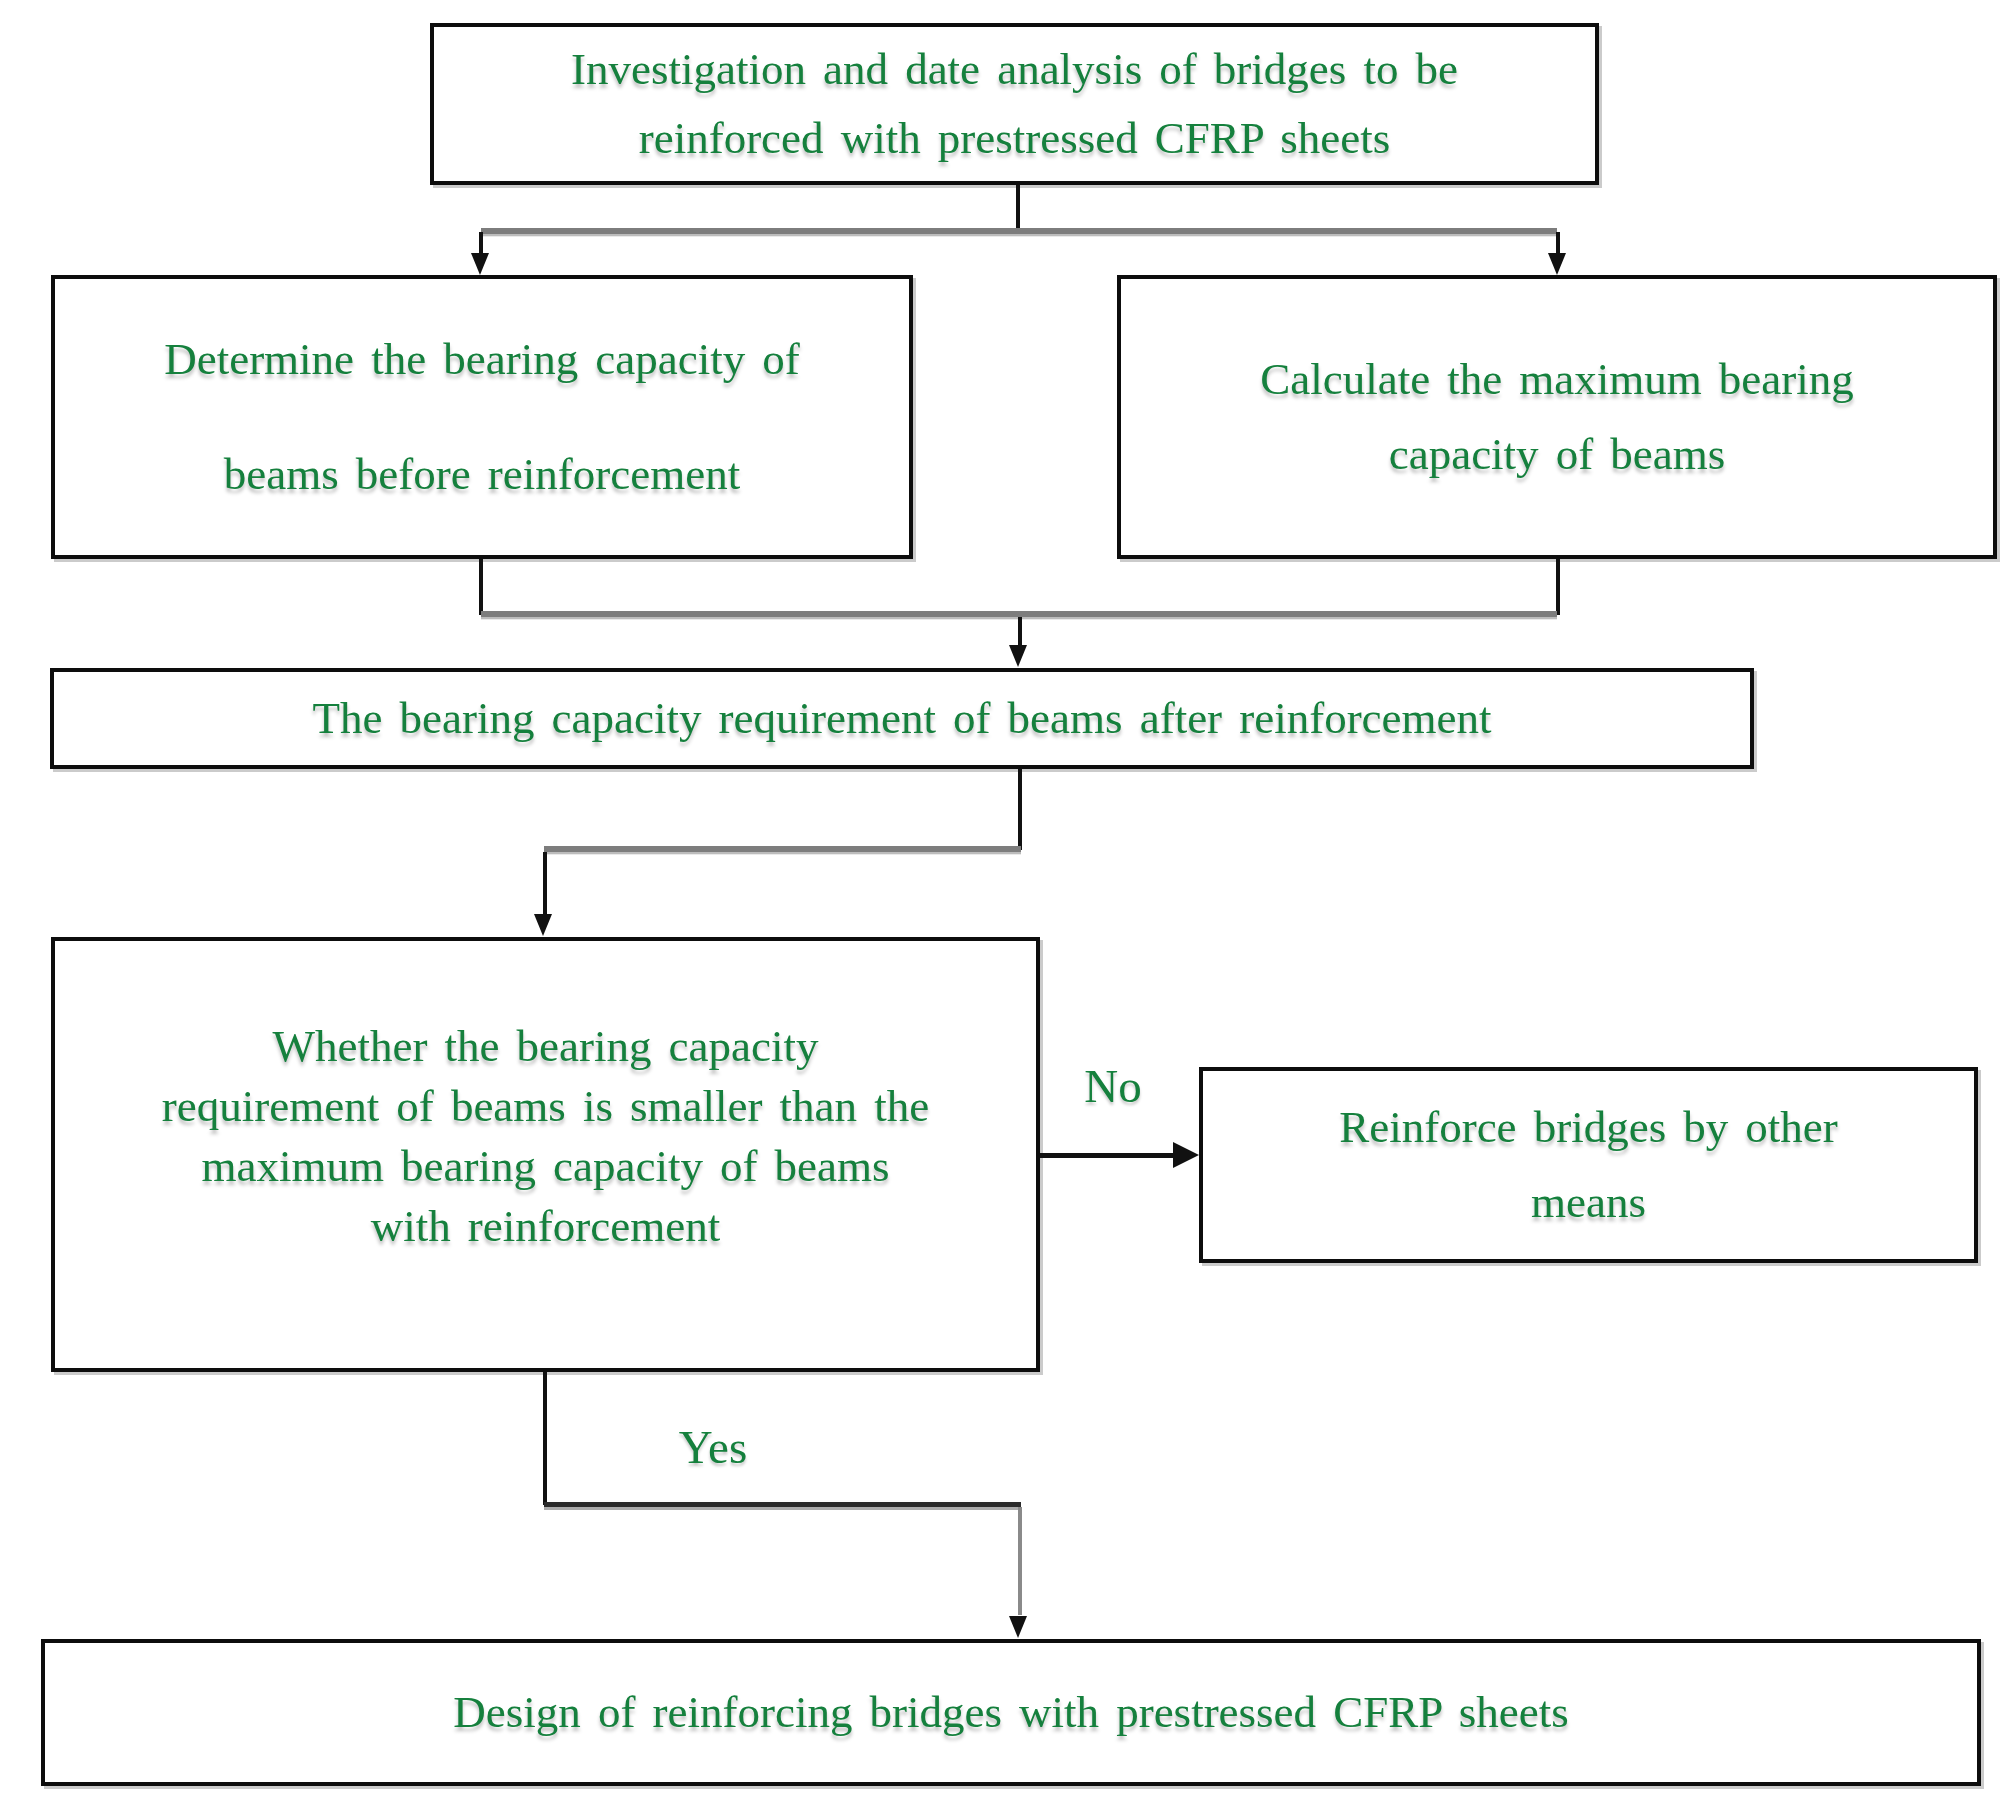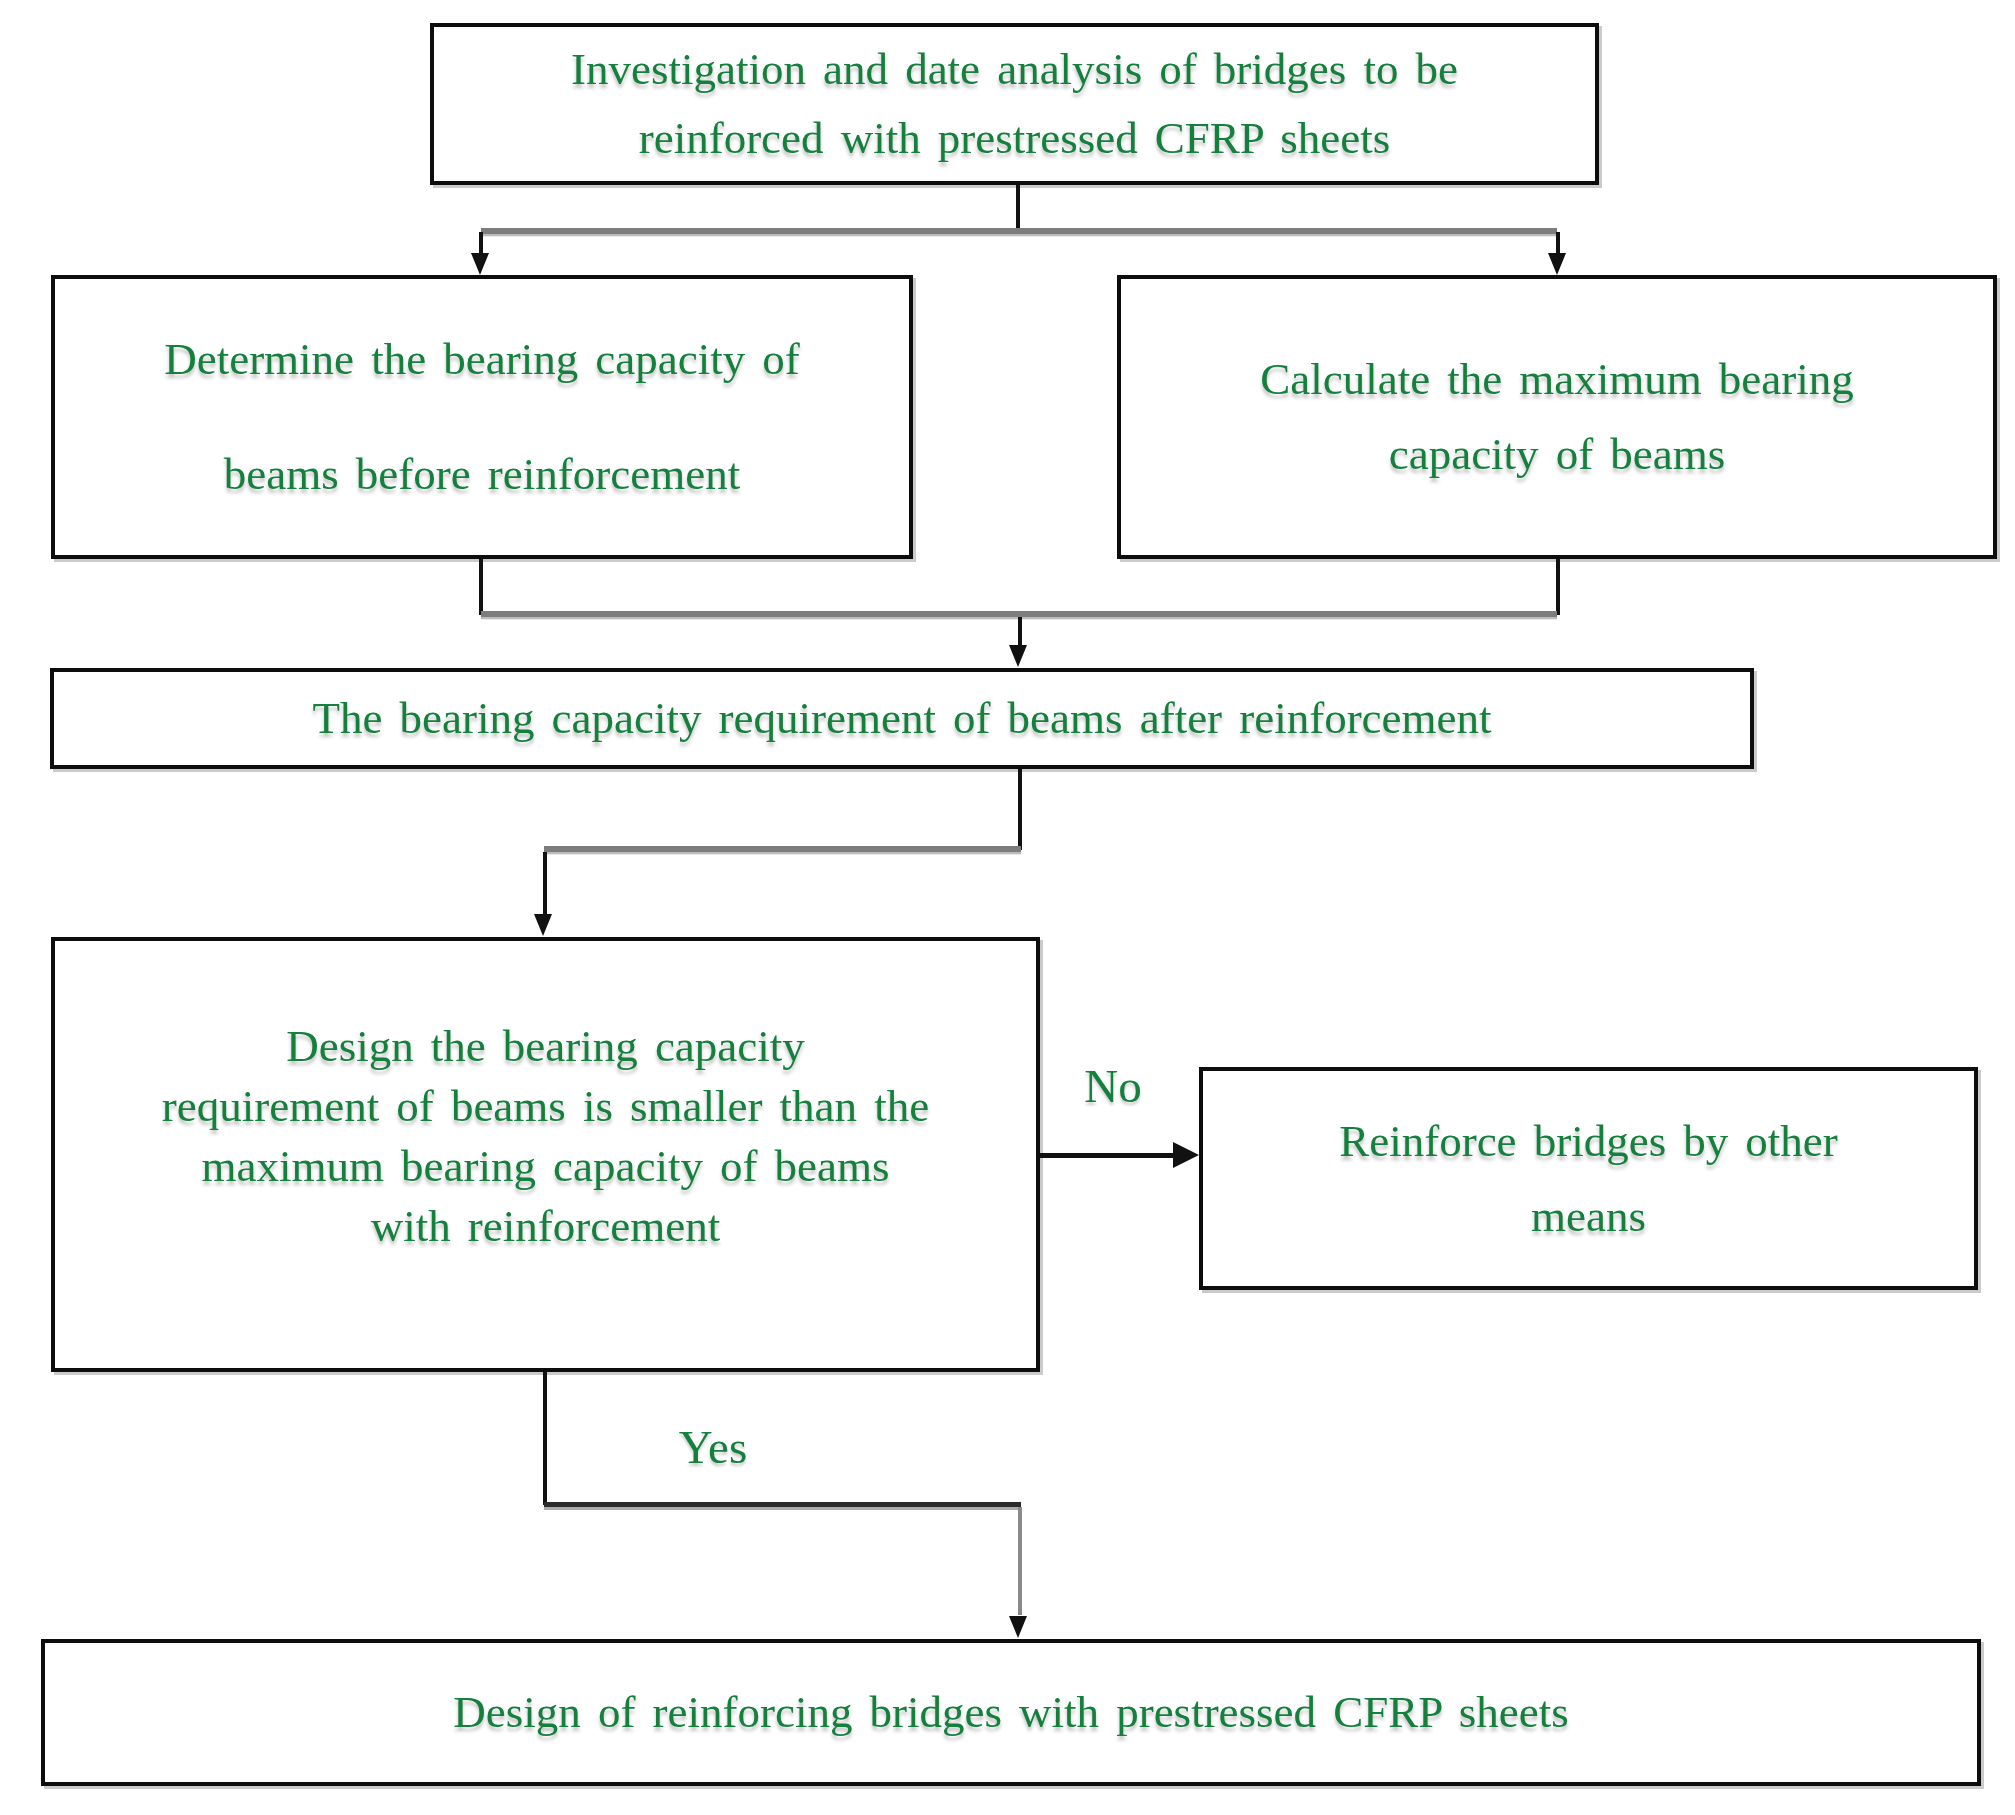--- a/index.html
+++ b/index.html
@@ -109,33 +109,33 @@
   <div class="node" style="left:50px; top:668px; width:1704px; height:101px;">
     <div class="tline">The bearing capacity requirement of beams after reinforcement</div>
   </div>
 
   <div class="vline" style="left:1018px; top:769px; height:81px;"></div>
   <div class="gbar" style="left:544px; top:846px; width:477px;"></div>
   <div class="vline" style="left:543px; top:852px; height:64px;"></div>
   <div class="arrow-down" style="left:534px; top:914px;"></div>
 
   <div class="node node--decision" style="left:51px; top:937px; width:989px; height:435px;">
-    <div class="tline">Design the bearing capacity</div>
+    <div class="tline">Whether the bearing capacity</div>
     <div class="tline">requirement of beams is smaller than the</div>
     <div class="tline">maximum bearing capacity of beams</div>
     <div class="tline">with reinforcement</div>
   </div>
 
   <div class="branch-label" style="left:1049px; top:1061px; width:128px; height:50px;">
       <span>No</span>
     </div>
   <div class="hline" style="left:1040px; top:1153px; width:134px;"></div>
   <div class="arrow-right" style="left:1173px; top:1142px;"></div>
 
-  <div class="node" style="left:1199px; top:1067px; width:779px; height:223px;">
+  <div class="node" style="left:1199px; top:1067px; width:779px; height:196px;">
     <div class="tline">Reinforce bridges by other</div>
     <div class="tline">means</div>
   </div>
 
   <div class="vline" style="left:543px; top:1372px; height:133px;"></div>
   <div class="branch-label" style="left:645px; top:1419px; width:136px; height:56px;">
       <span>Yes</span>
     </div>
   <div class="hline hline--shadow" style="left:544px; top:1502px; width:477px;"></div>
   <div class="vline vline--gray" style="left:1018px; top:1507px; height:108px;"></div>

